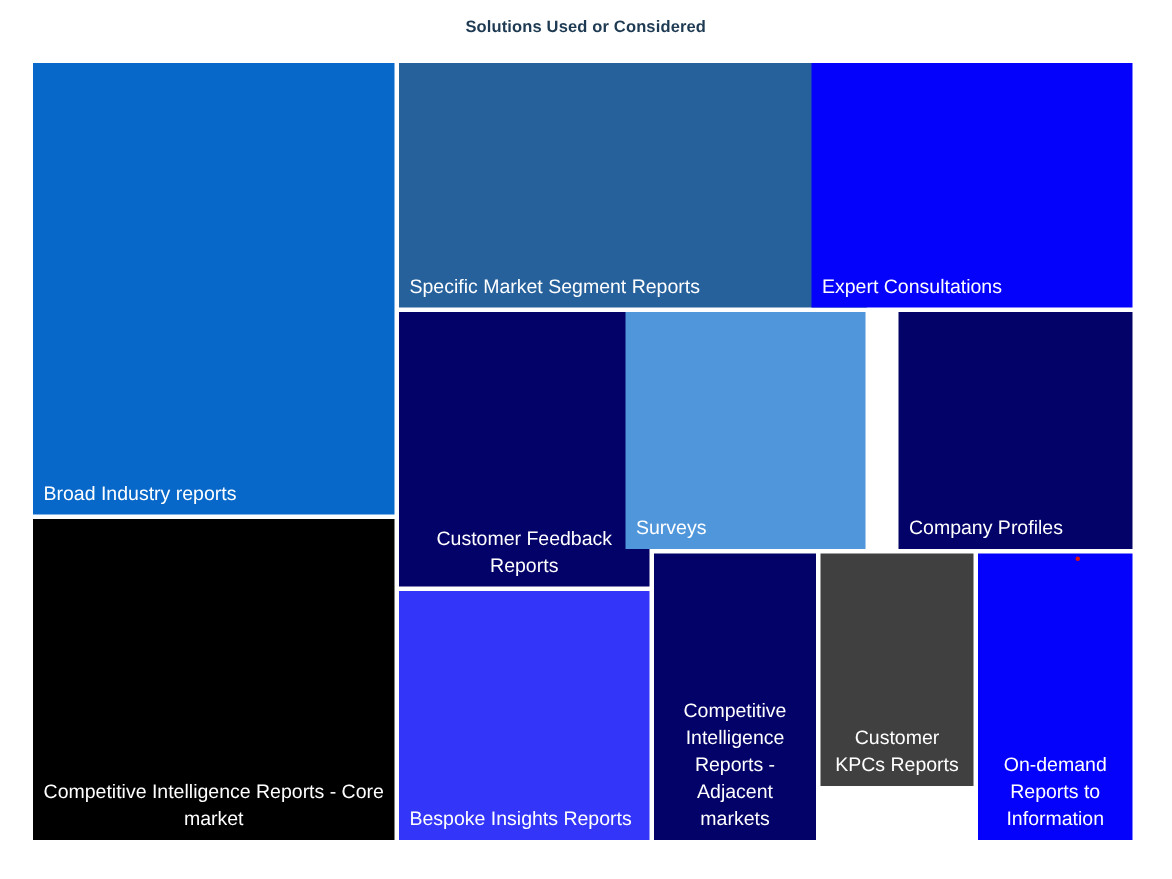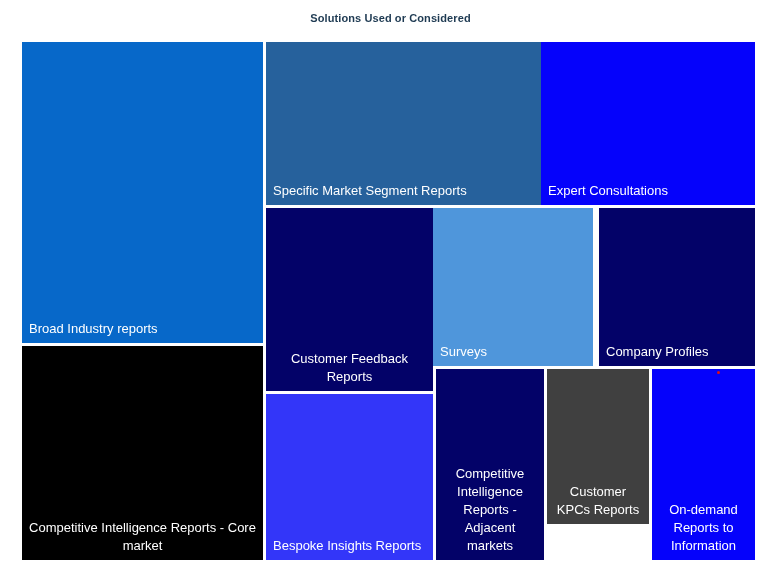--- a/index.html
+++ b/index.html
@@ -70,21 +70,21 @@
       </div>
       <div class="tile" style="left: 541px; top: 42px; width: 214px; height: 163px; background: rgb(5, 2, 251);">
         <span class="tile-label">Expert Consultations</span>
       </div>
       <div class="tile" style="left: 266px; top: 208px; width: 167px; height: 183px; background: rgb(3, 2, 104);">
         <span class="tile-label">Customer Feedback Reports</span>
       </div>
       <div class="tile" style="left: 266px; top: 394px; width: 167px; height: 166px; background: rgb(51, 54, 249);">
         <span class="tile-label">Bespoke Insights Reports</span>
       </div>
-      <div class="tile" style="left: 433px; top: 208px; width: 160px; height: 158px; background: rgb(79, 150, 219);">
+      <div class="tile" style="left: 417px; top: 208px; width: 160px; height: 158px; background: rgb(79, 150, 219);">
         <span class="tile-label">Surveys</span>
       </div>
       <div class="tile" style="left: 599px; top: 208px; width: 156px; height: 158px; background: rgb(3, 2, 104);">
         <span class="tile-label">Company Profiles</span>
       </div>
       <div class="tile" style="left: 436px; top: 369px; width: 108px; height: 191px; background: rgb(3, 2, 104); padding-left: 28px;">
         <span class="tile-label">Competitive Intelligence Reports - Adjacent markets</span>
       </div>
       <div class="tile" style="left: 547px; top: 369px; width: 102px; height: 155px; background: #404040;">
         <span class="tile-label">Customer KPCs Reports</span>

